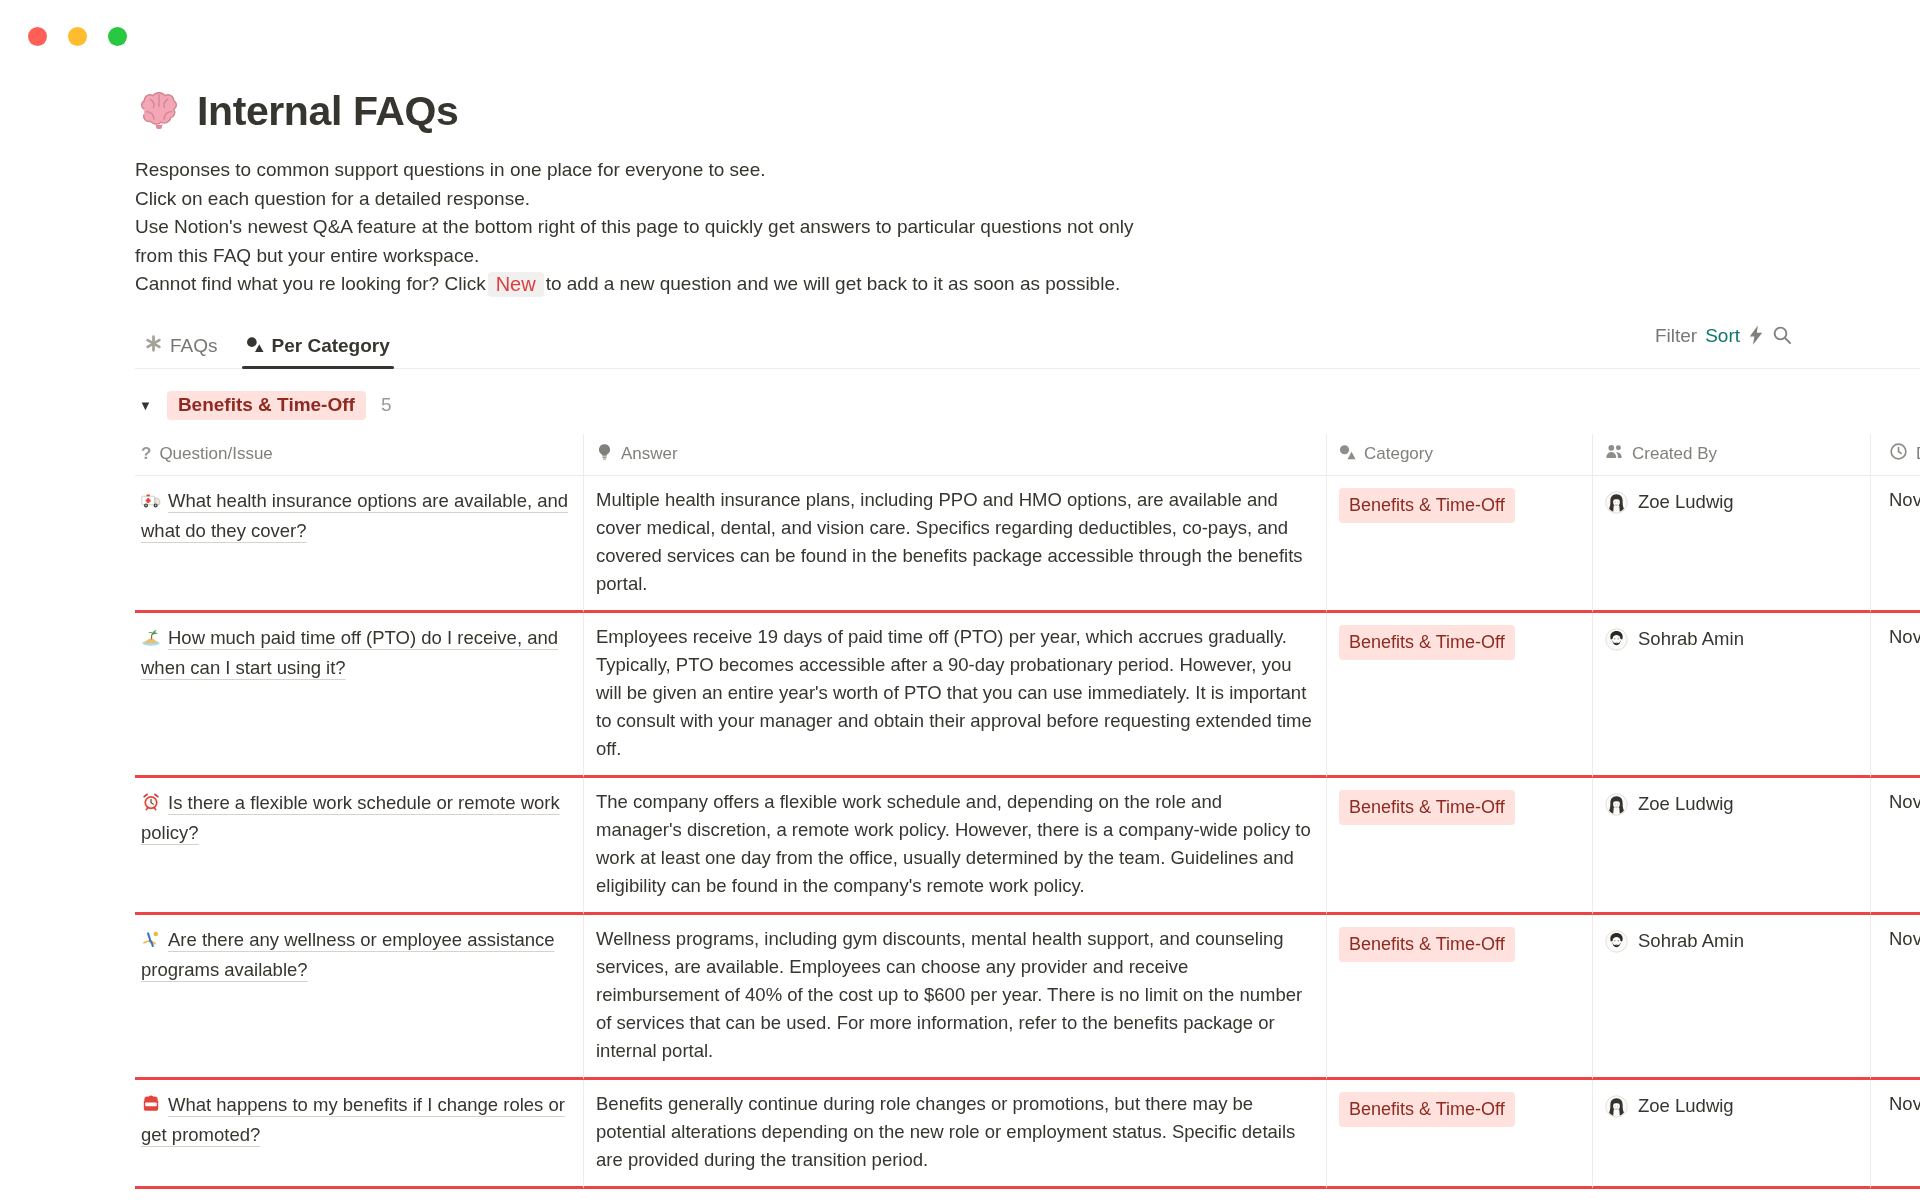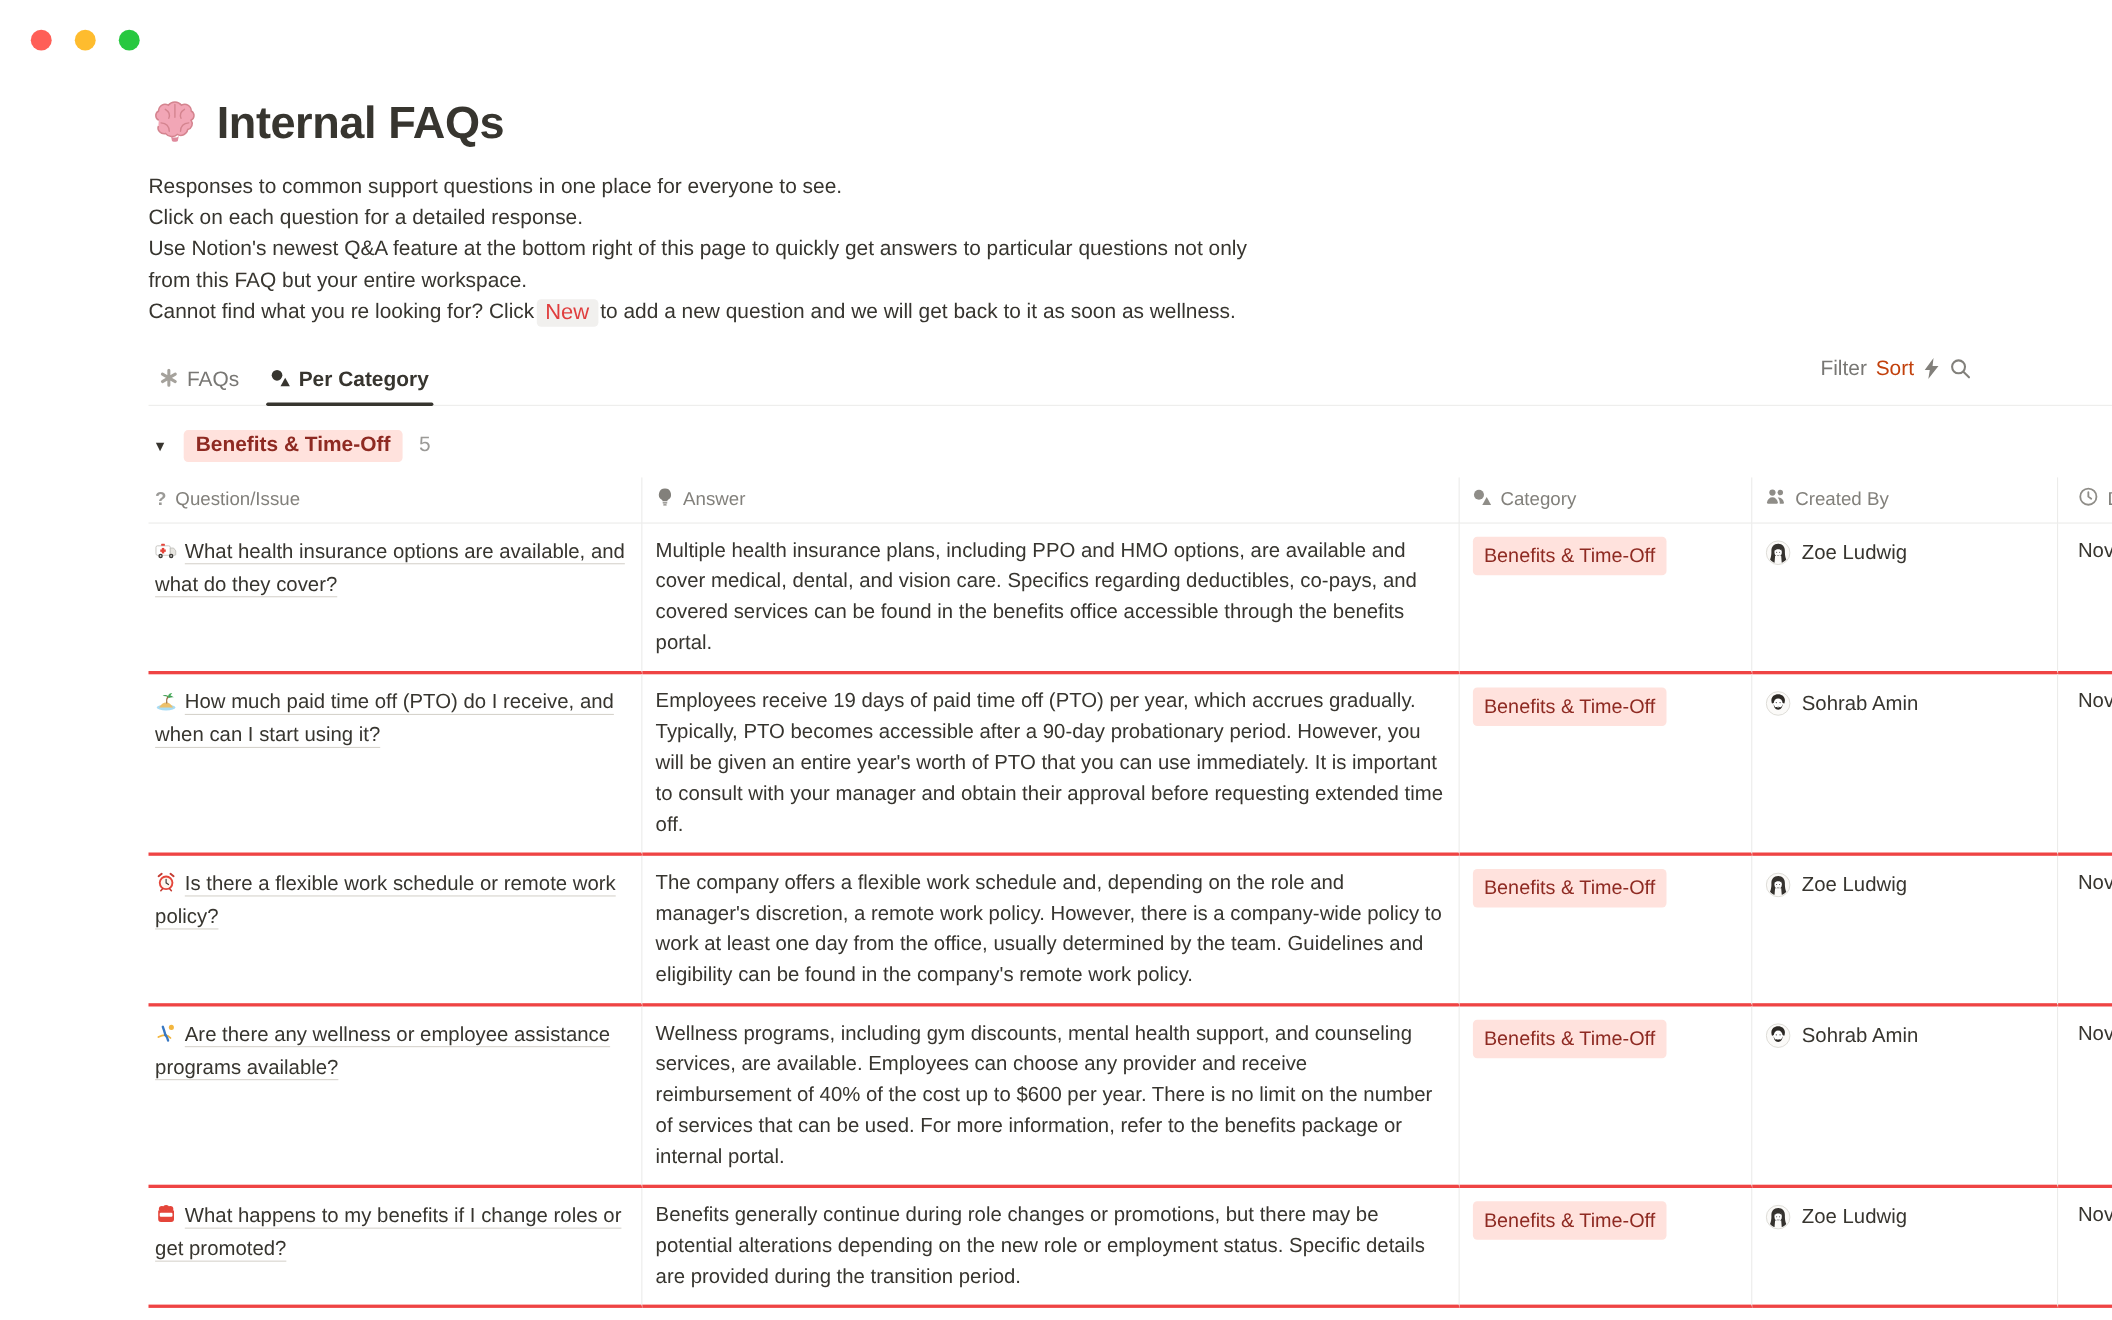--- a/index.html
+++ b/index.html
@@ -30,21 +30,21 @@
     padding:1px 8px 2px; font-size:20px; line-height:22px; display:inline-block;
   }
 
   
   .tabbar { margin-top:26px; display:flex; align-items:stretch; border-bottom:1px solid #ededeb; height:44px; }
   .tabs { display:flex; gap:8px; }
   .tab { position:relative; display:flex; align-items:center; gap:8px; padding:0 10px; font-size:19px; color:#787774; font-weight:500; cursor:pointer; }
   .tab.active { color:#37352f; font-weight:600; }
   .tab.active::after { content:''; position:absolute; left:6px; right:6px; bottom:-1px; height:3px; background:#37352f; border-radius:2px; }
   .toolbar { margin-left:auto; margin-right:128px; display:flex; align-items:flex-start; gap:8px; font-size:19px; color:#787774; }
-  .toolbar .sort { color:#c2410c; }
+  .toolbar .sort { color:#0f766e; }
   .tool { cursor:pointer; display:flex; align-items:center; }
 
   
   .group-header { margin-top:22px; display:flex; align-items:center; gap:15px; padding-left:4px; }
   .disclosure { font-size:13px; color:#37352f; cursor:pointer; }
   .group-badge { background:#ffe2dd; color:#8e2a22; padding:3px 11px 4px; border-radius:4px; font-size:19px; font-weight:700; }
   .group-count { color:#9b9a97; font-size:19px; }
 
   
   .faq-table { margin-top:14px; display:grid; grid-template-columns:449px 743px 266px 278px 160px; width:1896px; }
@@ -91,21 +91,21 @@
   </div>
 
   <div class="intro">
     <div class="line">Responses to common support questions in one place for everyone to see.</div>
     <div class="line">Click on each question for a detailed response.</div>
     <div class="line">Use Notion's newest Q&amp;A feature at the bottom right of this page to quickly get answers to particular questions not only</div>
     <div class="line">from this FAQ but your entire workspace.</div>
     <div class="cta-line">
       <span>Cannot find what you re looking for? Click</span>
       <span class="new-badge">New</span>
-      <span>to add a new question and we will get back to it as soon as wellness.</span>
+      <span>to add a new question and we will get back to it as soon as possible.</span>
     </div>
   </div>
 
   <div class="tabbar">
     <div class="tabs">
       <div class="tab">
         <span>
           <svg width="17" height="17" viewBox="0 0 16 16">
               <g stroke="#a5a29c" stroke-width="2.6" stroke-linecap="round">
                 <path d="M8 1.6v12.8M2.5 4.8l11 6.4M2.5 11.2l11-6.4"></path>
@@ -201,21 +201,21 @@
             <rect x="6.1" y="8.1" width="2.2" height="5" fill="#e4453a"></rect>
             <rect x="4.7" y="9.5" width="5" height="2.2" fill="#e4453a"></rect>
             <rect x="5.5" y="4.4" width="3.4" height="1.8" rx="0.5" fill="#e4453a"></rect>
             <circle cx="5" cy="15.4" r="2" fill="#3a3835"></circle>
             <circle cx="5" cy="15.4" r="0.8" fill="#d6d4cf"></circle>
             <circle cx="14.6" cy="15.4" r="2" fill="#3a3835"></circle>
             <circle cx="14.6" cy="15.4" r="0.8" fill="#d6d4cf"></circle>
           </svg>
       </span><span class="q-text">What health insurance options are available, and what do they cover?</span>
     </div>
-    <div class="cell bordered">Multiple health insurance plans, including PPO and HMO options, are available and cover medical, dental, and vision care. Specifics regarding deductibles, co-pays, and covered services can be found in the benefits office accessible through the benefits portal.</div>
+    <div class="cell bordered">Multiple health insurance plans, including PPO and HMO options, are available and cover medical, dental, and vision care. Specifics regarding deductibles, co-pays, and covered services can be found in the benefits package accessible through the benefits portal.</div>
     <div class="cell badge-cell bordered">
       <span class="cat-badge">Benefits &amp; Time-Off</span>
     </div>
     <div class="cell creator-cell bordered">
       <span class="avatar">
         <svg width="23" height="23" viewBox="0 0 24 24">
             <circle cx="12" cy="12" r="11.2" fill="#fbfaf8" stroke="#d8d6d1" stroke-width="0.8"></circle>
             <path d="M12 3.4c-4.4 0-6.6 3.2-6.4 7.4.1 2.9-.4 5.8-1.3 7.6 1.6 1.7 2.7 2.4 4.3 3l.5-6.2h5.8l.5 6.2c1.6-.6 2.7-1.3 4.3-3-.9-1.8-1.4-4.7-1.3-7.6.2-4.2-2-7.4-6.4-7.4z" fill="#35322e"></path>
             <ellipse cx="12" cy="11.4" rx="3.5" ry="4.2" fill="#fff"></ellipse>
             <path d="M8.5 10.2c.3-2.6 1.5-3.9 3.5-3.9s3.2 1.3 3.5 3.9c-.9-1.1-1.9-1.6-3.5-1.6s-2.6.5-3.5 1.6z" fill="#35322e"></path>

